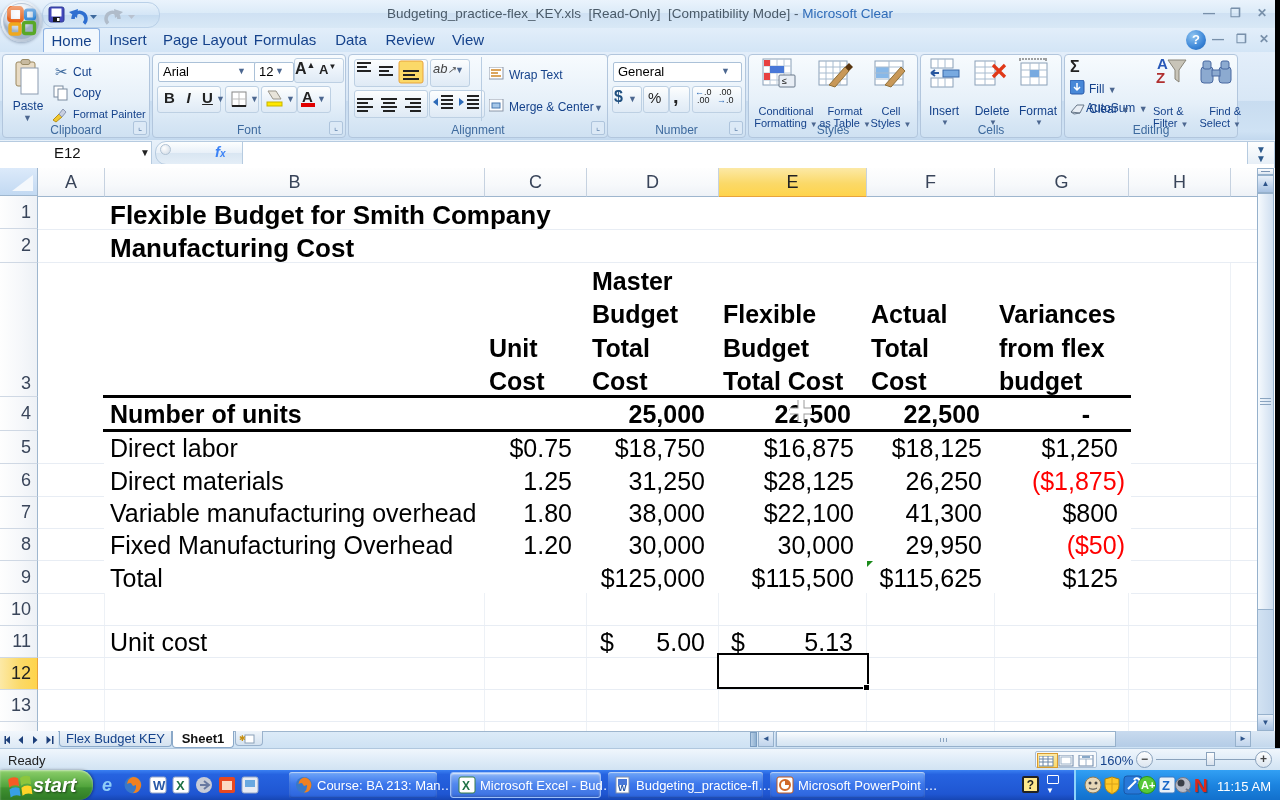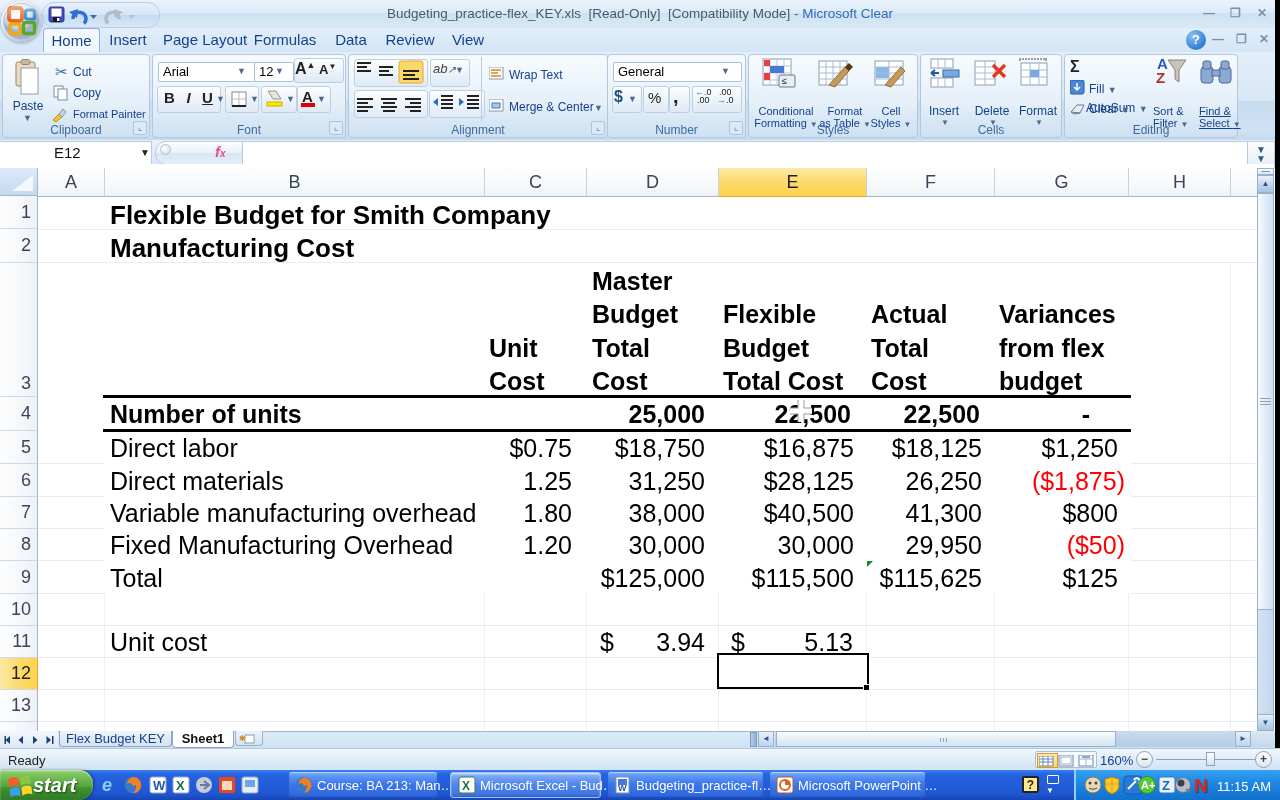--- a/index.html
+++ b/index.html
@@ -315,31 +315,31 @@
 <div class="rbtn2" style="position:absolute;left:88px;top:50px;width:52px;text-align:left;">Sort &amp;<br>Filter <span class="caret" style="font-size:8px">▼</span></div>
 <svg width="34" height="30" style="position:absolute;left:134px;top:2px">
 <g fill="#8caad0" stroke="#4868a0">
 <rect x="2" y="10" width="12" height="16" rx="3"></rect>
 <rect x="20" y="10" width="12" height="16" rx="3"></rect>
 <rect x="4" y="4" width="8" height="8" rx="2"></rect>
 <rect x="22" y="4" width="8" height="8" rx="2"></rect>
 <rect x="13" y="13" width="8" height="6"></rect>
 </g>
 </svg>
-<div class="rbtn2" style="position:absolute;left:134px;top:50px;width:52px;text-align:left;text-decoration:underline;">Find &amp;<br>Select <span class="caret" style="font-size:8px">▼</span></div>
+<div class="rbtn2" style="position:absolute;left:124px;top:50px;width:52px;text-align:right;">Find &amp;<br>Select <span class="caret" style="font-size:8px">▼</span></div>
 <div class="rglabel">Editing</div>
 </div>
 
 <div class="abs" id="fbar"></div>
 <div class="abs" id="namebox"></div>
 <div class="abs" style="left:54px;top:144px;font-size:15px;color:#111;">E12</div>
 <div class="abs" style="left:140px;top:147px;font-size:10px;color:#222;">▼</div>
 <div class="abs" id="fxpill"></div>
 <div class="abs" style="left:160px;top:144px;width:9px;height:9px;border-radius:50%;background:radial-gradient(circle at 35% 35%,#ffffff,#cdd8e4);border:1px solid #b0c2d4;"></div>
-<div class="abs" style="left:215px;top:143px;font-size:15px;font-style:italic;font-weight:bold;color:#ec4899;">f<span style="font-size:10px;">x</span></div>
+<div class="abs" style="left:215px;top:143px;font-size:15px;font-style:italic;font-weight:bold;color:#3b82f6;">f<span style="font-size:10px;">x</span></div>
 <div class="abs" id="ffield"></div>
 <div class="abs" style="left:1247px;top:141px;width:26px;height:22px;background:linear-gradient(#fdfefe,#e4edf6);border:1px solid #b6cbe0;color:#2e5a8c;font-size:10px;text-align:center;line-height:9px;padding-top:3px;">▼<br>▼</div>
 
 <div class="abs" id="gridsep"></div>
 <div class="abs" id="grid"></div>
 
 <div class="abs" style="left:0;top:168px;width:37px;height:27px;background:linear-gradient(#dceafa,#c2d9f2);border-right:1px solid #9eb6ce;border-bottom:1px solid #9eb6ce;">
 <svg width="37" height="27">
         <path d="M33 7 L33 23 L12 23 Z" fill="#f4f8fc"></path>
       </svg></div>
@@ -427,37 +427,37 @@
 <div class="abs celltext rt" style="right:162px;top:434px;">$1,250</div>
 <div class="abs celltext" style="left:110px;top:467px;">Direct materials</div>
 <div class="abs celltext rt" style="right:708px;top:467px;">1.25</div>
 <div class="abs celltext rt" style="right:575px;top:467px;">31,250</div>
 <div class="abs celltext rt" style="right:426px;top:467px;">$28,125</div>
 <div class="abs celltext rt" style="right:298px;top:467px;">26,250</div>
 <div class="abs celltext rt red" style="right:155px;top:467px;">($1,875)</div>
 <div class="abs celltext" style="left:110px;top:499px;">Variable manufacturing overhead</div>
 <div class="abs celltext rt" style="right:708px;top:499px;">1.80</div>
 <div class="abs celltext rt" style="right:575px;top:499px;">38,000</div>
-<div class="abs celltext rt" style="right:426px;top:499px;">$40,500</div>
+<div class="abs celltext rt" style="right:426px;top:499px;">$22,100</div>
 <div class="abs celltext rt" style="right:298px;top:499px;">41,300</div>
 <div class="abs celltext rt" style="right:162px;top:499px;">$800</div>
 <div class="abs celltext" style="left:110px;top:531px;">Fixed Manufacturing Overhead</div>
 <div class="abs celltext rt" style="right:708px;top:531px;">1.20</div>
 <div class="abs celltext rt" style="right:575px;top:531px;">30,000</div>
 <div class="abs celltext rt" style="right:426px;top:531px;">30,000</div>
 <div class="abs celltext rt" style="right:298px;top:531px;">29,950</div>
 <div class="abs celltext rt red" style="right:155px;top:531px;">($50)</div>
 <div class="abs celltext" style="left:110px;top:564px;">Total</div>
 <div class="abs celltext rt" style="right:575px;top:564px;">$125,000</div>
 <div class="abs celltext rt" style="right:426px;top:564px;">$115,500</div>
 <div class="abs celltext rt" style="right:298px;top:564px;">$115,625</div>
 <div class="abs celltext rt" style="right:162px;top:564px;">$125</div>
 <div class="abs celltext" style="left:110px;top:628px;">Unit cost</div>
 <div class="abs celltext" style="left:600px;top:628px;">$</div>
-<div class="abs celltext rt" style="right:575px;top:628px;">3.94</div>
+<div class="abs celltext rt" style="right:575px;top:628px;">5.00</div>
 <div class="abs celltext" style="left:731px;top:628px;">$</div>
 <div class="abs celltext rt" style="right:427px;top:628px;">5.13</div>
 
 <div class="abs" style="left:867px;top:561px;width:0;height:0;border-top:6px solid #1a8a1a;border-right:6px solid transparent;"></div>
 
 <div class="abs" style="left:717px;top:653px;width:148px;height:32px;border:2.5px solid #000;background:#fff;"></div>
 <div class="abs" style="left:863px;top:684px;width:5px;height:5px;background:#000;border:1px solid #fff;"></div>
 
 <svg class="abs" width="30" height="30" style="left:786px;top:396px">
 <path d="M15 4 v22 M4 15 h22" stroke="#9a9a9a" stroke-width="7"></path>

